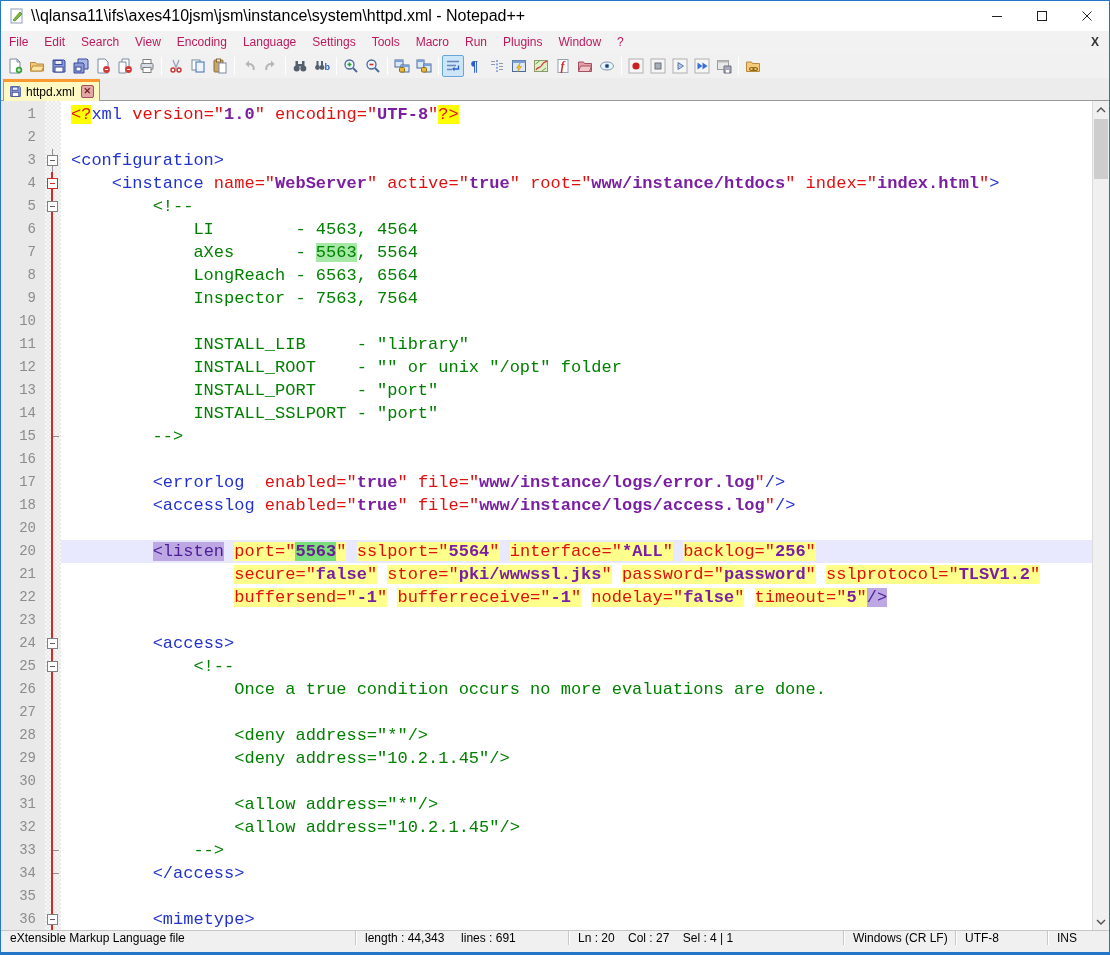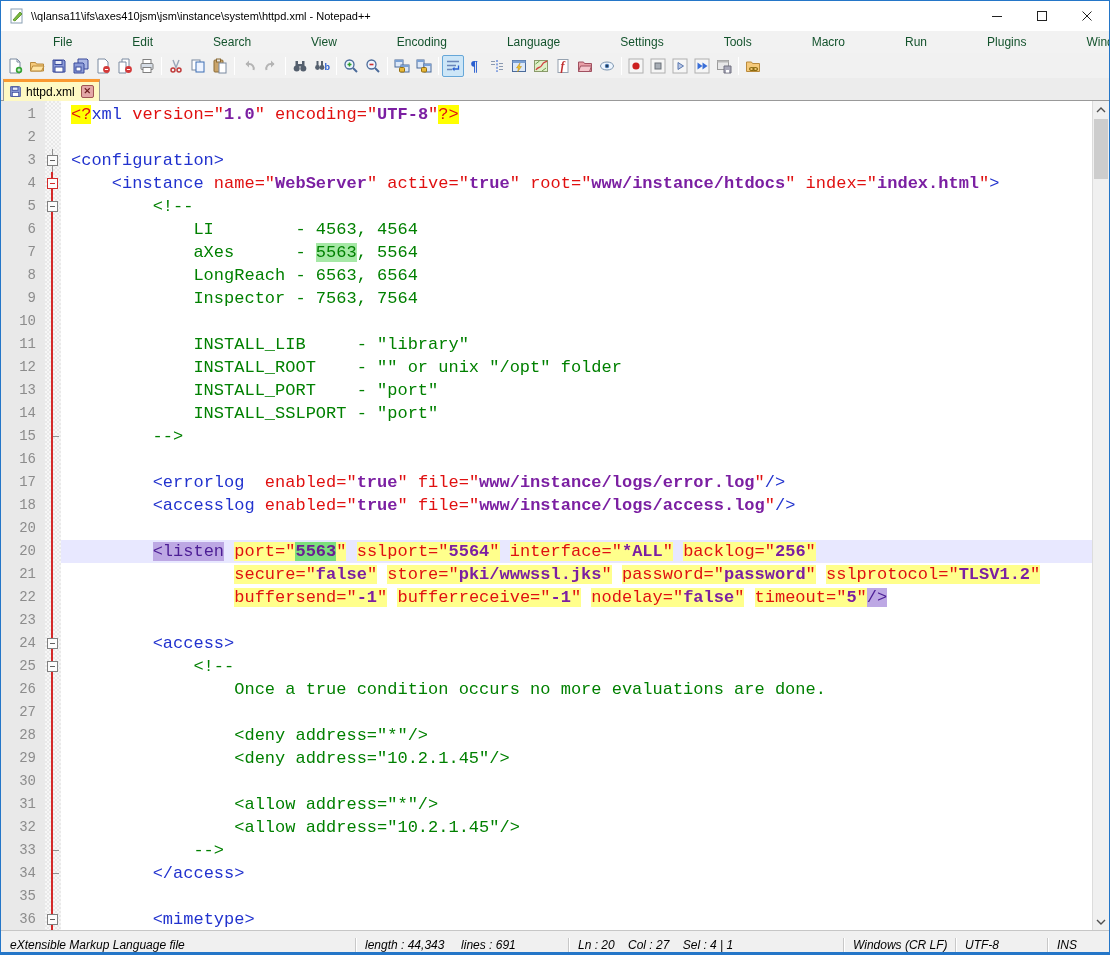--- a/index.html
+++ b/index.html
@@ -6,25 +6,25 @@
   *{box-sizing:border-box;}
   #window{
     width:1110px;height:955px;margin:0 auto;background:#fff;
     border:1px solid #2476c8;border-bottom:3px solid #2476c8;
     display:flex;flex-direction:column;overflow:hidden;
     font-family:"Liberation Sans",sans-serif;
   }
   
   .titlebar{height:30px;background:#fff;display:flex;align-items:center;flex:0 0 auto;}
   .titlebar .app-icon{width:16px;height:16px;margin:0 6px 0 8px;flex:0 0 auto;}
-  .titlebar .title-text{font-size:11px;color:#000;white-space:pre;flex:1 1 auto;overflow:hidden;}
+  .titlebar .title-text{font-size:16px;color:#000;white-space:pre;flex:1 1 auto;overflow:hidden;}
   .win-btn{width:45px;height:30px;display:flex;align-items:center;justify-content:center;flex:0 0 auto;}
   
   .menubar{height:22px;background:#f2f2f2;display:flex;align-items:stretch;font-size:12px;flex:0 0 auto;}
-  .menu-item{padding:0 8px;display:flex;align-items:center;color:#14532d;cursor:default;margin-left:44px;}
+  .menu-item{padding:0 8px;display:flex;align-items:center;color:#be185d;cursor:default;}
   .menu-spacer{flex:1 1 auto;}
   .menu-close{padding:0 10px;display:flex;align-items:center;color:#333;font-weight:bold;font-size:12px;}
   
   .toolbar{height:25px;background:#f1f1f1;display:flex;align-items:center;padding:0 3px;flex:0 0 auto;}
   .tbtn{width:22px;height:22px;display:flex;align-items:center;justify-content:center;border:1px solid transparent;border-radius:2px;margin:0 0px;}
   .tbtn svg{width:16px;height:16px;display:block;}
   .tbtn.active{background:#cde6f7;border-color:#66a7d8;}
   .tsep{width:1px;height:18px;background:#b8b8b8;border-right:1px solid #fff;margin:0 3px;}
   
   .tabbar{height:23px;background:#ececec;display:flex;align-items:flex-end;padding-left:2px;border-bottom:1px solid #999;flex:0 0 auto;}
@@ -63,21 +63,21 @@
   .s-attrY{color:#e01010;background:#ffff8c;}
   .s-valY{color:#7b1fa2;font-weight:bold;background:#ffff8c;}
   .s-valG{color:#6a1f92;font-weight:bold;background:#7cdf7c;}
   .s-comG{color:#008000;background:#a6e8a6;}
   
   .vscroll{width:17px;flex:0 0 auto;background:#f0f0f0;border-left:1px solid #dcdcdc;display:flex;flex-direction:column;}
   .vs-arrow{height:17px;display:flex;align-items:center;justify-content:center;flex:0 0 auto;}
   .vs-track{flex:1 1 auto;position:relative;}
   .vs-thumb{position:absolute;top:1px;left:1px;right:1px;height:60px;background:#cdcdcd;}
   
-  .statusbar{height:22px;background:#f0f0f0;border-top:1px solid #c6c6c6;display:flex;align-items:flex-end;font-size:12px;color:#000;flex:0 0 auto;font-style:italic;}
+  .statusbar{height:22px;background:#f0f0f0;border-top:1px solid #c6c6c6;display:flex;align-items:flex-start;font-size:12px;color:#000;flex:0 0 auto;}
   .st-seg{display:flex;align-items:center;padding-left:9px;white-space:pre;border-left:1px solid #c8c8c8;box-shadow:inset 1px 0 0 #fff;}
   .st-seg:first-child{border-left:none;box-shadow:none;flex:1 1 auto;}
   .st-length{width:213px;}
   .st-cursor{width:275px;}
   .st-eol{width:112px;}
   .st-enc{width:92px;}
   .st-ins{width:44px;}
   .st-grip{width:16px;border-left:none;box-shadow:none;
     background-image:radial-gradient(circle at 2px 2px,#9a9a9a 1px,transparent 1.2px);
     background-size:4px 4px;background-position:bottom right;background-repeat:repeat;

